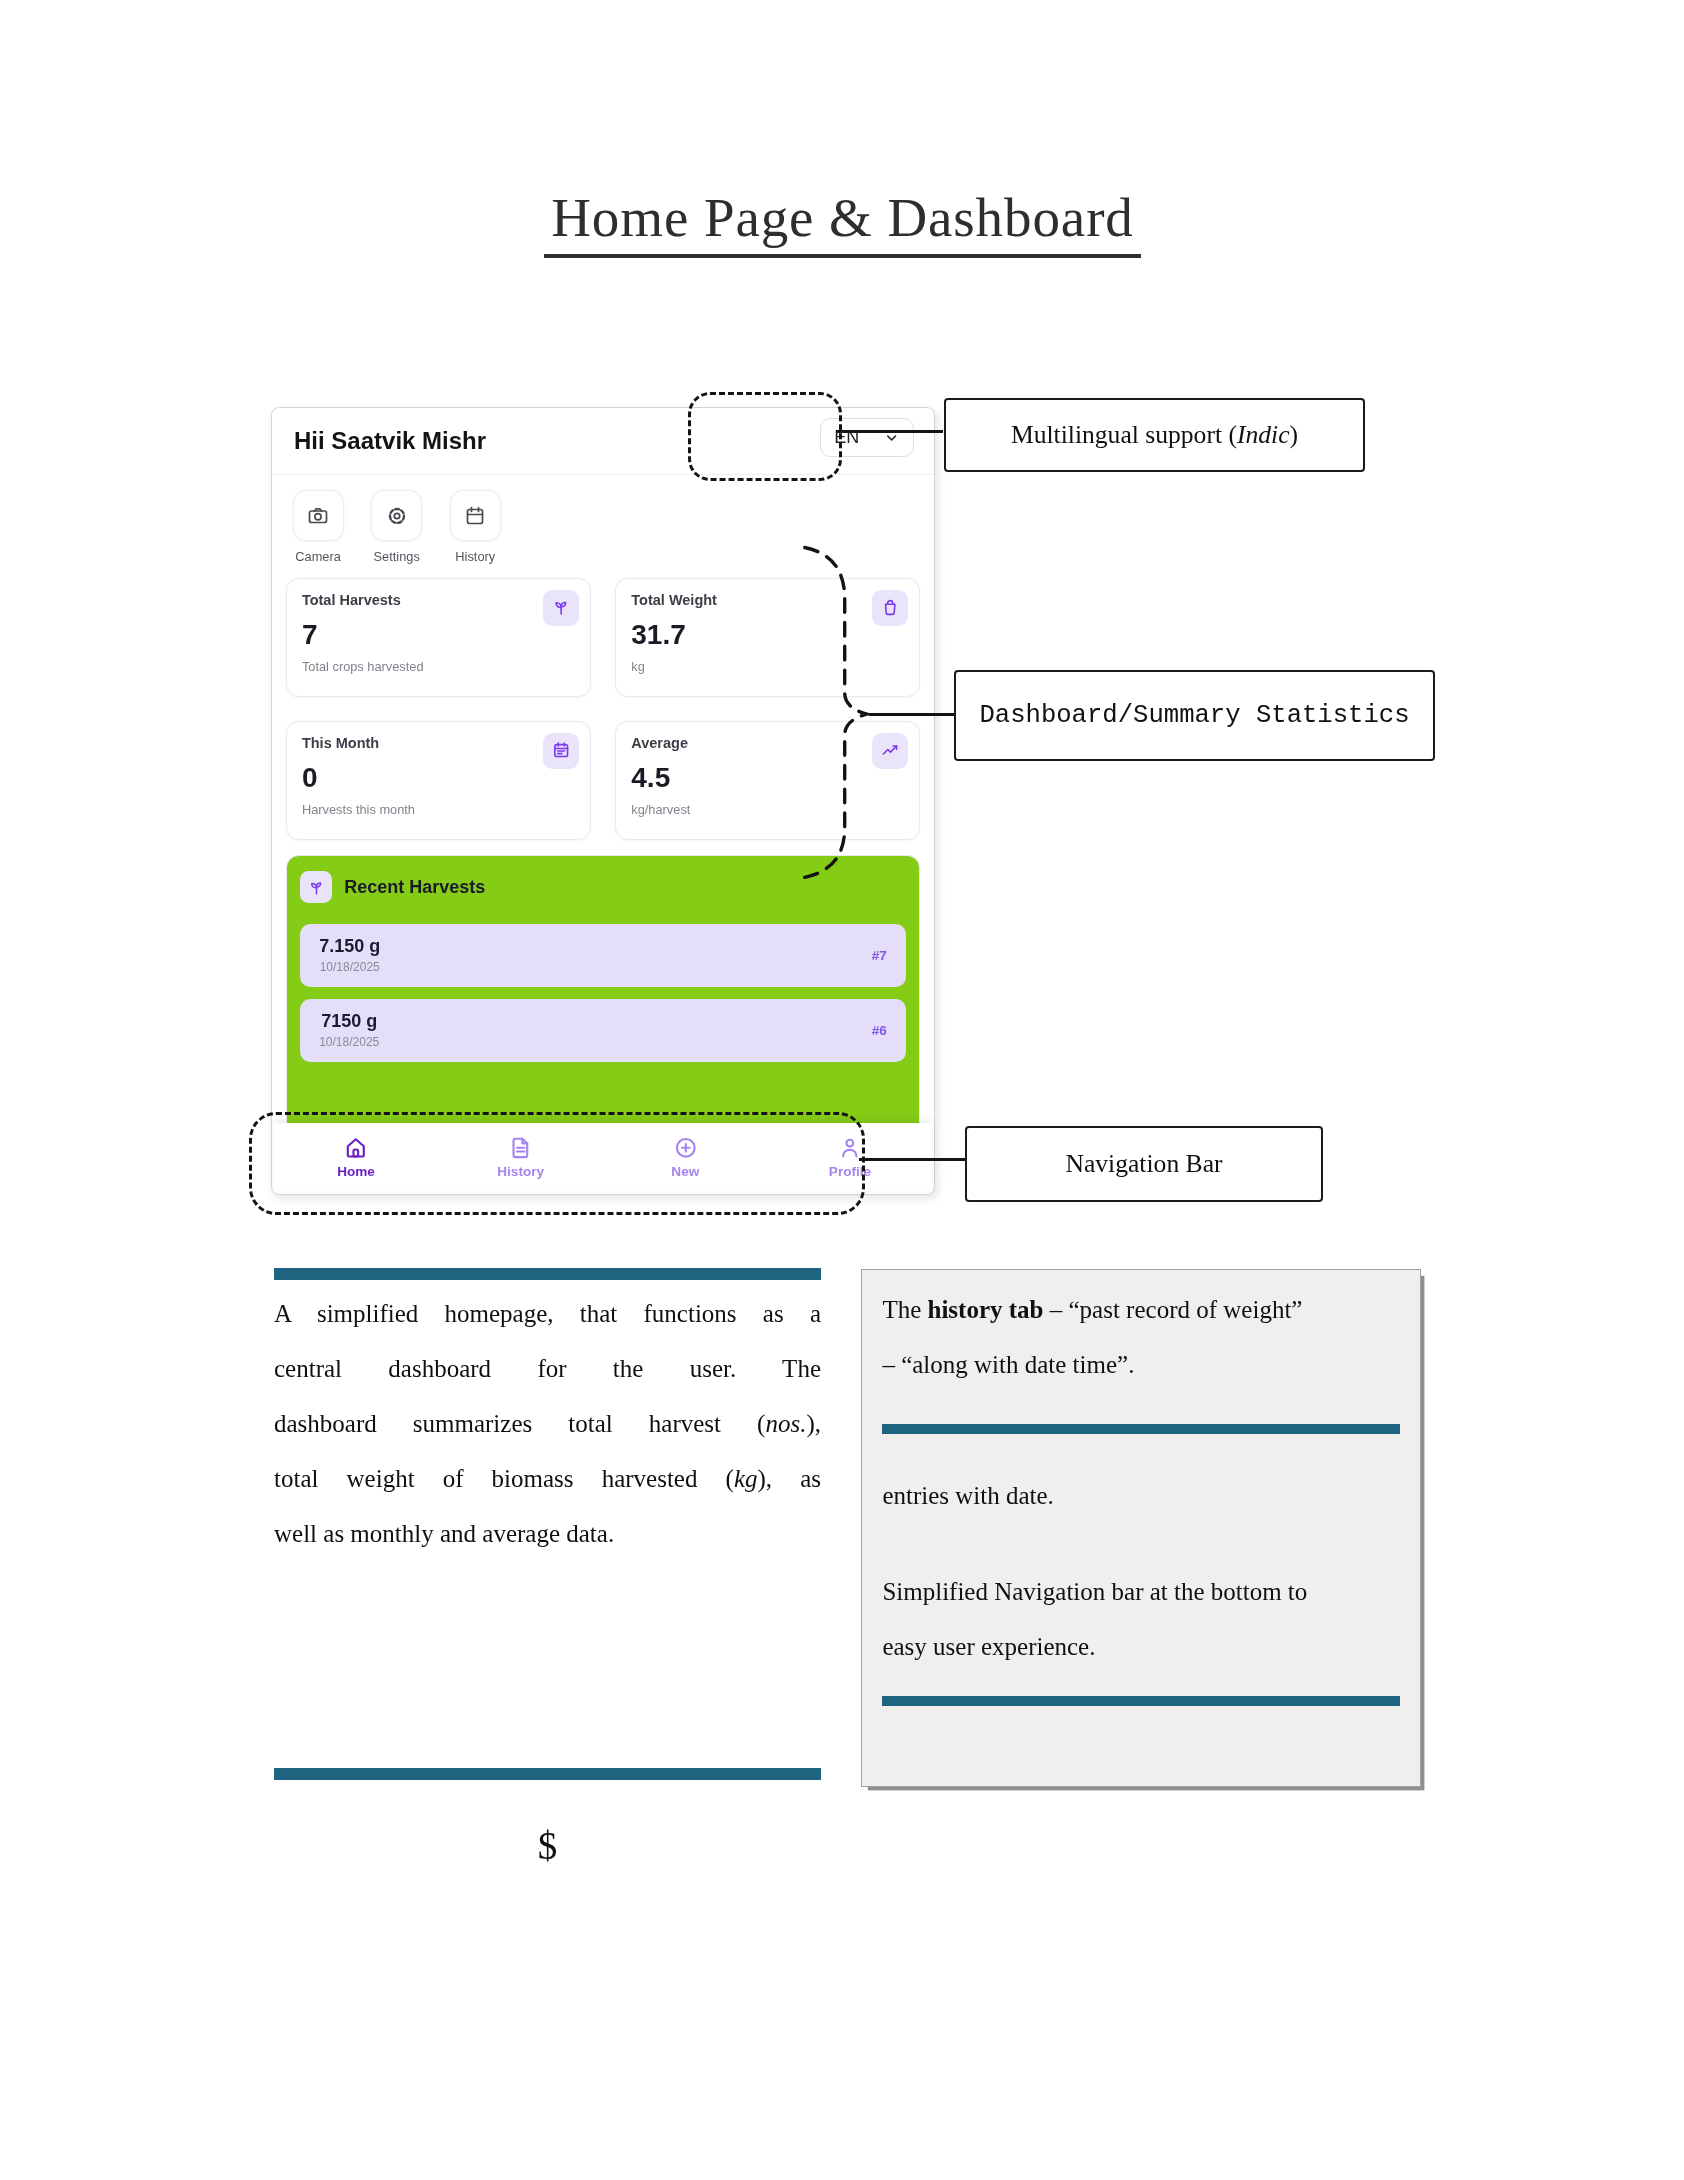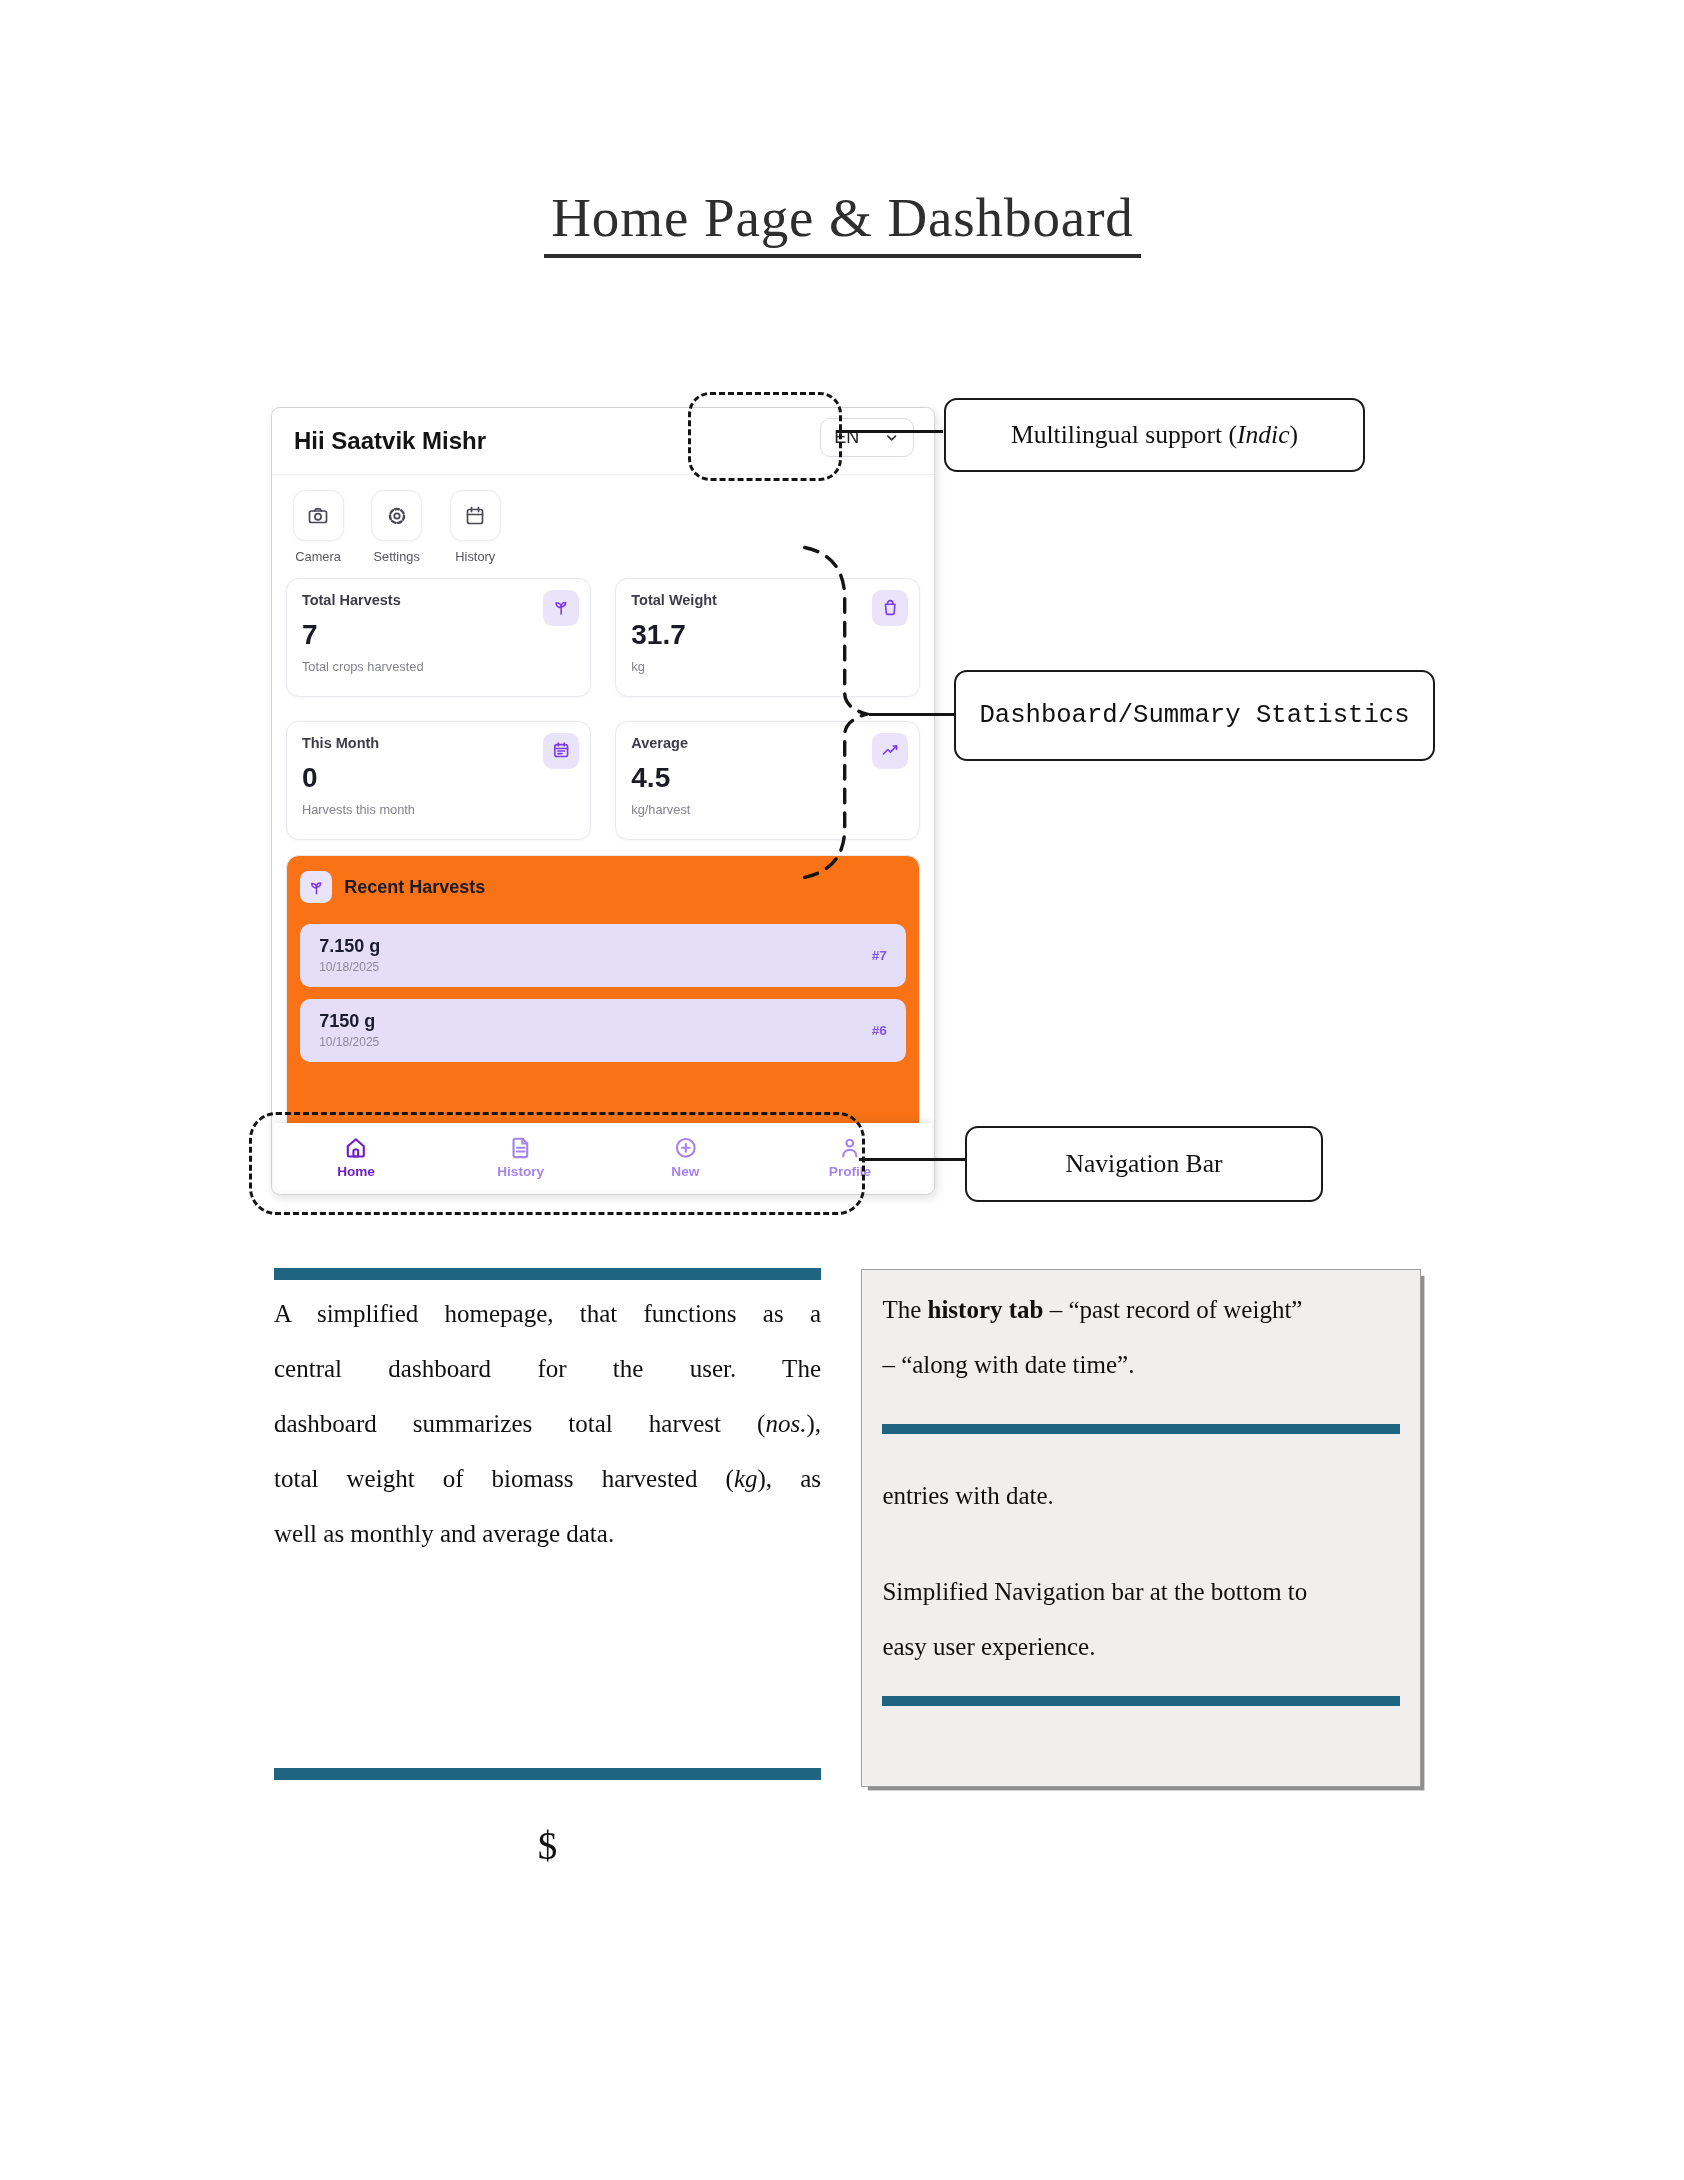--- a/index.html
+++ b/index.html
@@ -11,21 +11,21 @@
 
   
   .doc-title {
     left:0; top:186px; width:100%; text-align:center;
     font-family:"Liberation Serif","DejaVu Serif",serif;
     font-size:55px; color:#2e2e2e; letter-spacing:0.9px;
   }
   .doc-title span { display:inline-block; border-bottom:4.3px solid #2e2e2e; padding:0 6.8px 5.1px 6.8px; }
 
   .callout {
-    position:absolute; border:2.6px solid #1a1a1a; border-radius:13px; background:#fff;
+    position:absolute; border:2.6px solid #1a1a1a; border-radius:4px; background:#fff;
     display:flex; align-items:center; justify-content:center;
     font-family:"Liberation Serif","DejaVu Serif",serif; font-size:25.6px; color:#111;
   }
   .connector { position:absolute; height:2.6px; background:#141414; }
   .dash-box { position:absolute; border:3.4px dashed #141414; background:transparent; }
   .it { font-style:italic; }
   .bd { font-weight:bold; }
 
   .teal-bar { position:absolute; height:12px; background:#1f6480; }
 
@@ -89,21 +89,21 @@
   .stat-label { font-size:14.5px; font-weight:bold; color:#3d3d48; }
   .stat-badge {
     position:absolute; top:11px; right:11px; width:36px; height:36px; border-radius:9.4px;
     background:#eae4fa; color:#7c3aed; display:flex; align-items:center; justify-content:center;
   }
   .stat-value { font-size:28px; font-weight:bold; color:#1b1b26; margin-top:11px; }
   .stat-sub { font-size:12.8px; color:#83838e; margin-top:7.7px; }
 
   .recent {
     margin:1.7px 13.6px 0 13.6px; height:281px; border:1.7px solid #e9e9f0; border-radius:12.8px;
-    background:#f97316; padding:15.3px 13.6px; box-sizing:border-box; overflow:hidden;
+    background:#84cc16; padding:15.3px 13.6px; box-sizing:border-box; overflow:hidden;text-align:center;
   }
   .recent-header { display:flex; align-items:center; gap:12px; }
   .recent-badge {
     width:32px; height:32px; border-radius:8.5px; background:#eae4fa; color:#7c3aed;
     display:flex; align-items:center; justify-content:center;
   }
   .recent-title { font-size:18px; font-weight:bold; color:#1b1b26; }
   .harvest-item {
     margin-top:12px; height:63px; background:#e4def8; border-radius:10.2px;
     display:flex; align-items:center; justify-content:space-between; padding:0 19px;

